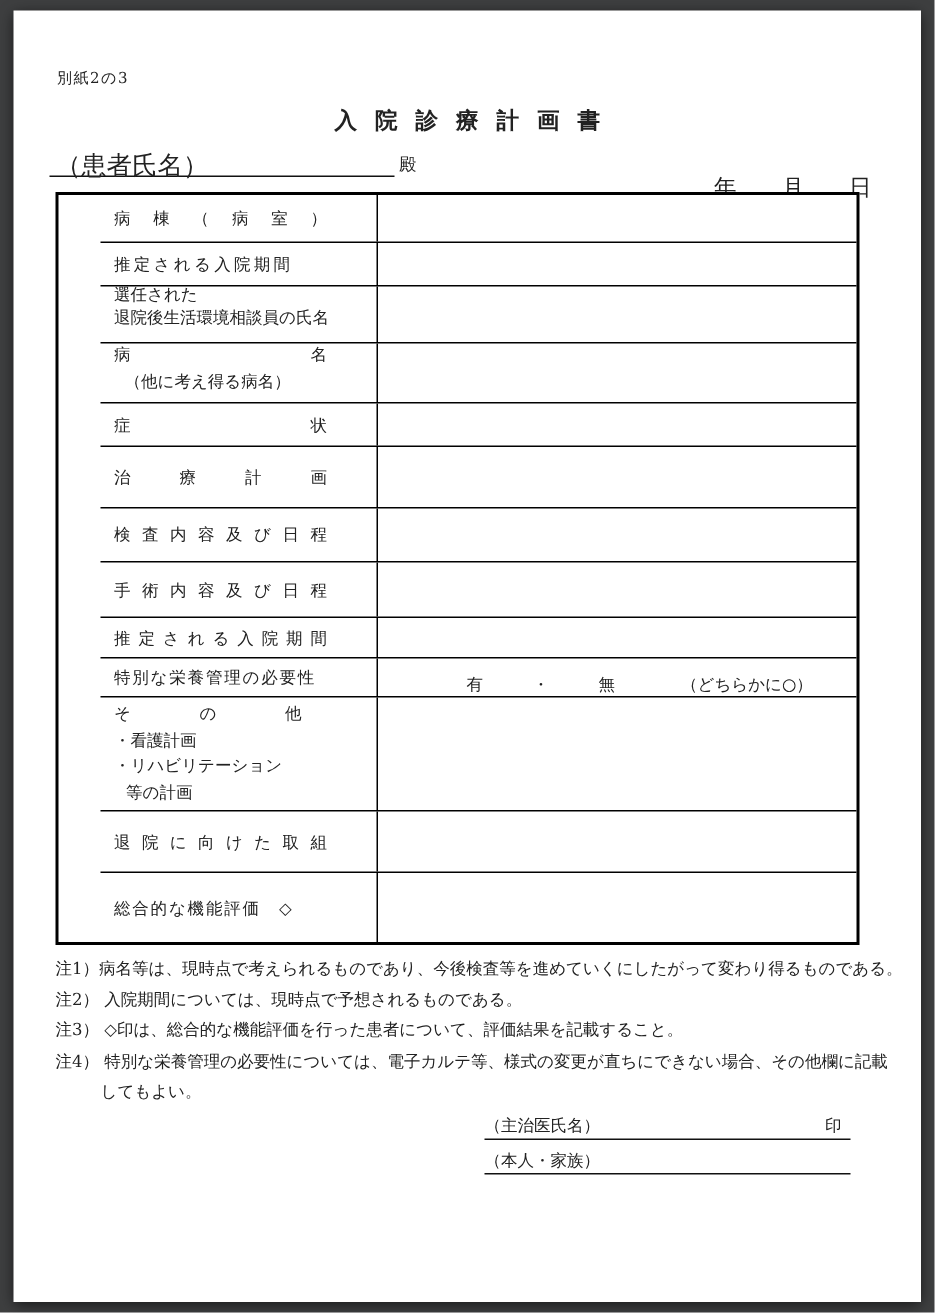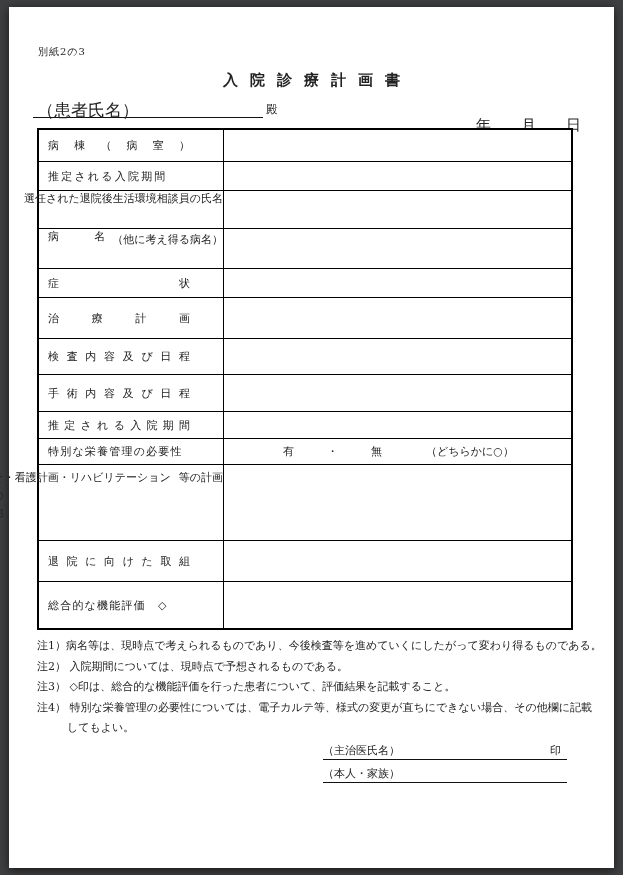--- a/index.html
+++ b/index.html
@@ -27,28 +27,28 @@
   }
   .patient-line span { padding-left:4px; }
   .honorific { left:257px; top:95px; font-size:11.5px; }
   .date-line { top:109px; right:33px; font-size:15px; white-space:nowrap; }
 
   .form-table {
     left:28px; top:121px; width:536px; height:502px;
     border:2px solid #000; box-sizing:border-box;
     display:flex; flex-direction:column; background:#fff;
   }
-  .row { display:flex; border-bottom:1px solid #000; box-sizing:border-box; flex:0 0 auto; }
+  .row { display:flex; border-bottom:1px solid #000; box-sizing:border-box; flex:0 0 auto;margin-left:28px; }
   .row:last-child { border-bottom:none; }
   .cell-l {
     width:185px; border-right:1px solid #000; box-sizing:border-box;
     padding-left:9px; display:flex; align-items:center; flex:0 0 auto;
   }
-  .cell-l.col { flex-direction:row; align-items:flex-start; justify-content:flex-end; }
-  .cell-r { flex:1 1 auto; display:flex; align-items:center; }
+  .cell-l.col { flex-direction:column; align-items:flex-start; justify-content:flex-start;font-family:Liberation Mono, monospace; }
+  .cell-r { flex:1 1 auto; display:flex; align-items:flex-end; }
   .jl { width:142px; text-align:justify; text-align-last:justify; }
   .jl.narrow { width:125px; }
   .ls2 { letter-spacing:2.2px; white-space:nowrap; }
   .ls1 { letter-spacing:1.2px; white-space:nowrap; }
   .sub-label { margin-left:7px; margin-top:3px; white-space:nowrap; }
   .two-line { line-height:15px; white-space:nowrap; }
   .other-cell { padding-top:4px; line-height:17.5px; }
   .other-item { white-space:nowrap; }
   .other-item.indent { margin-left:8px; }
   .nutrition-value { padding-left:59px; white-space:nowrap; }

